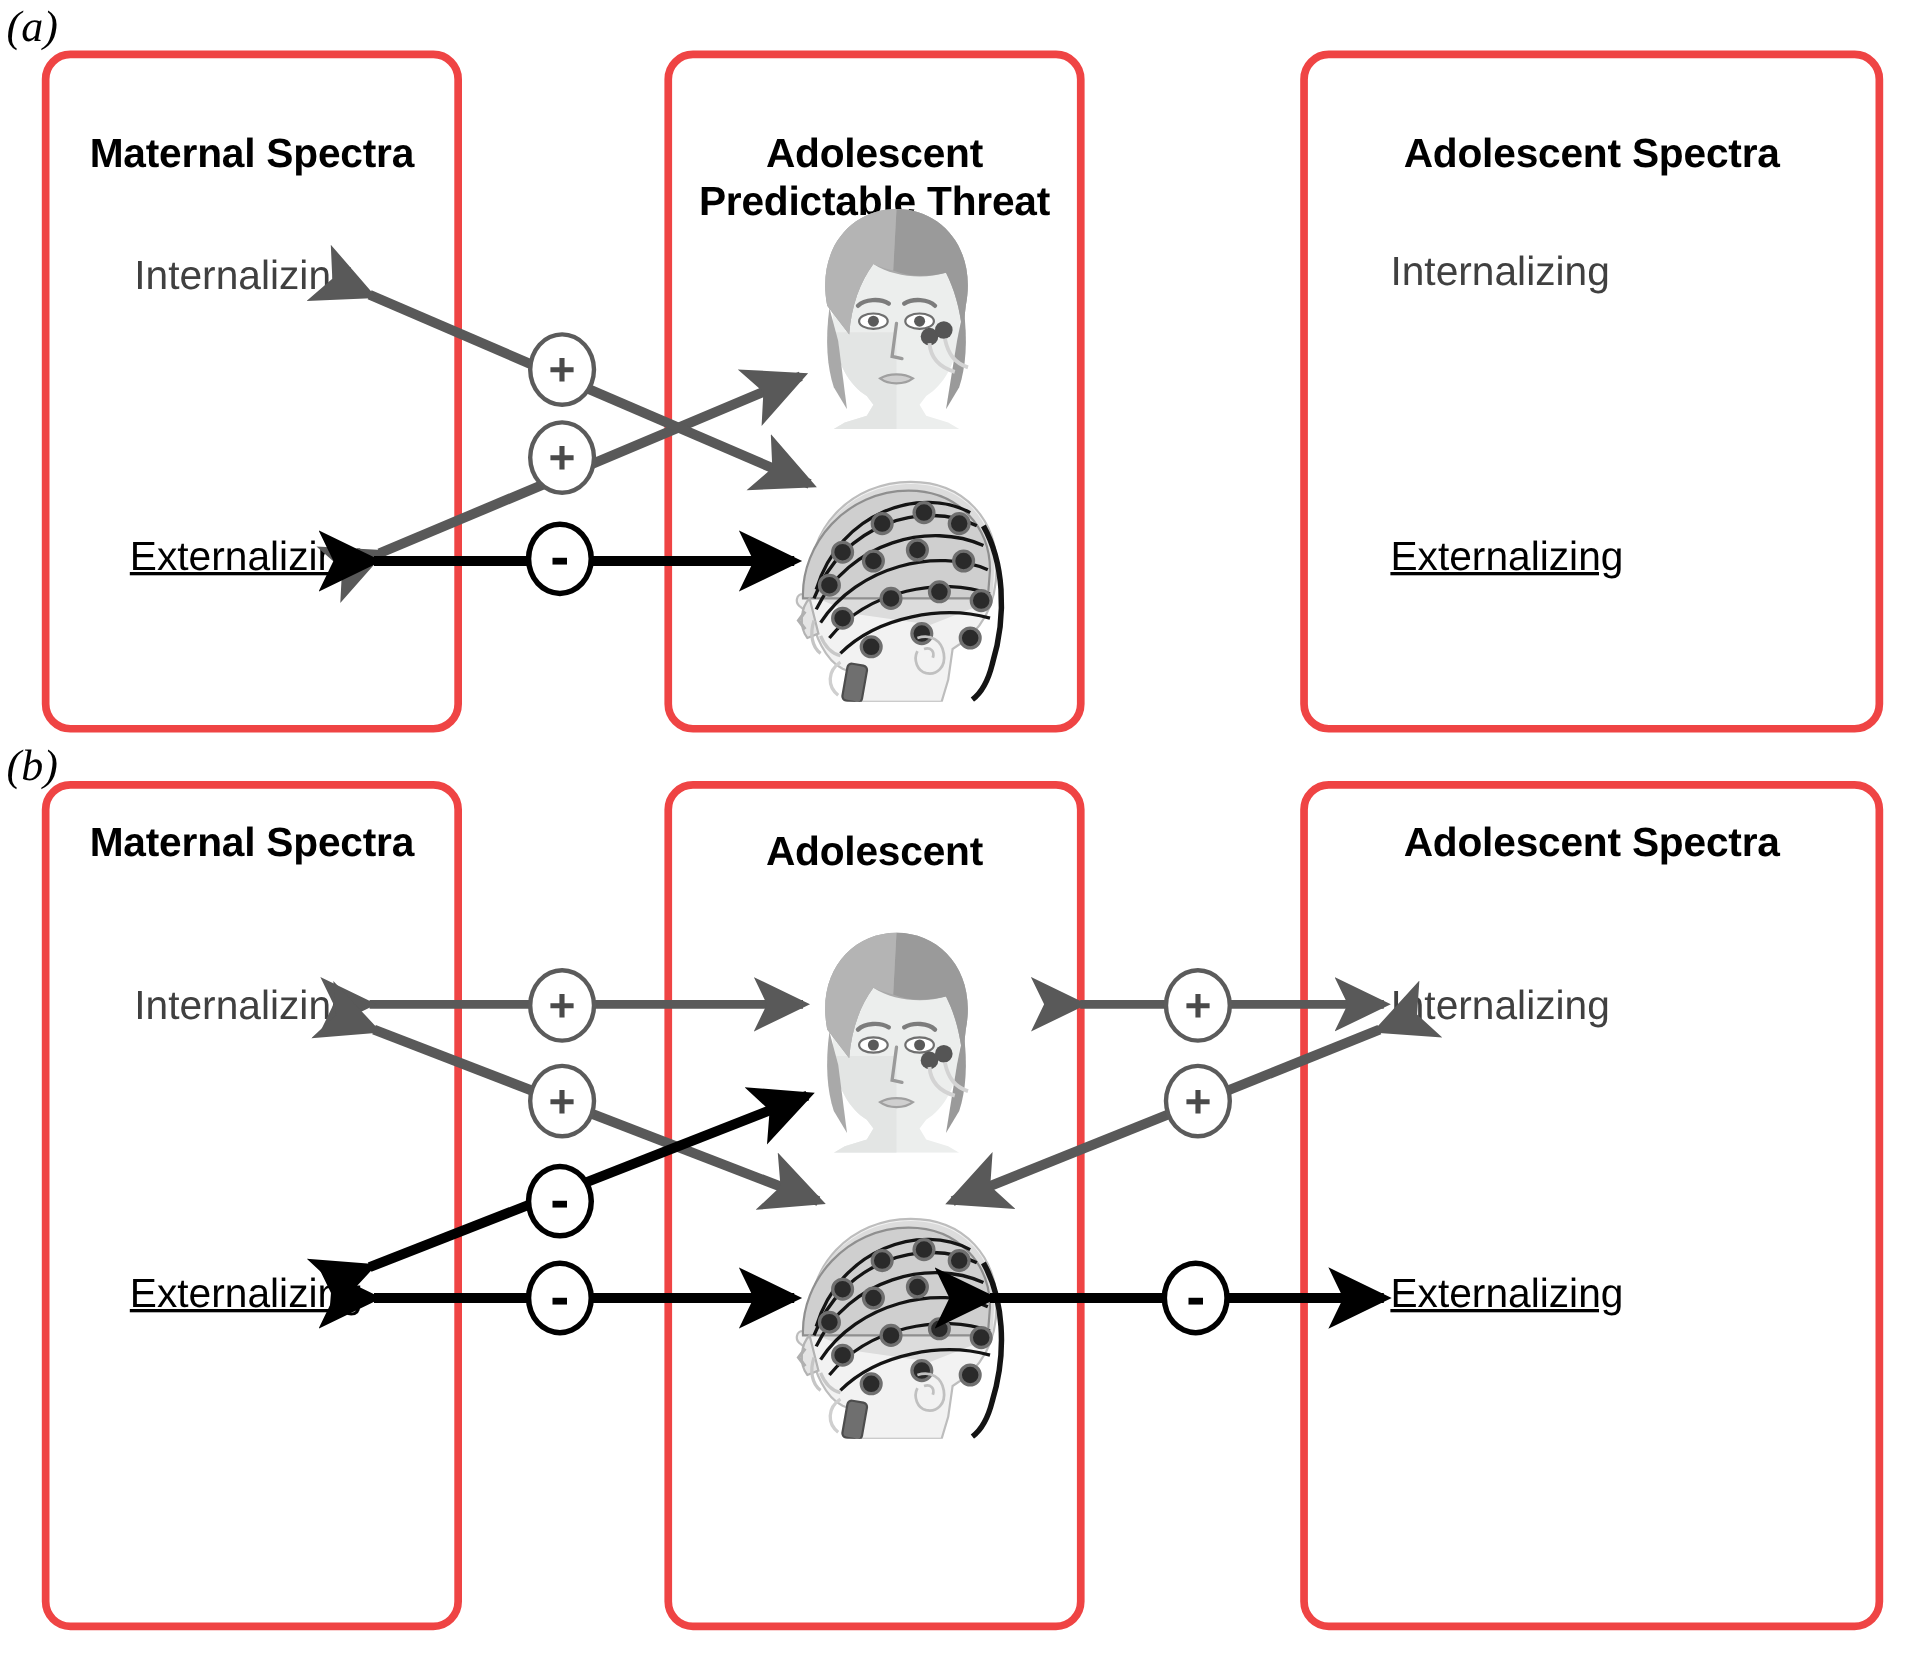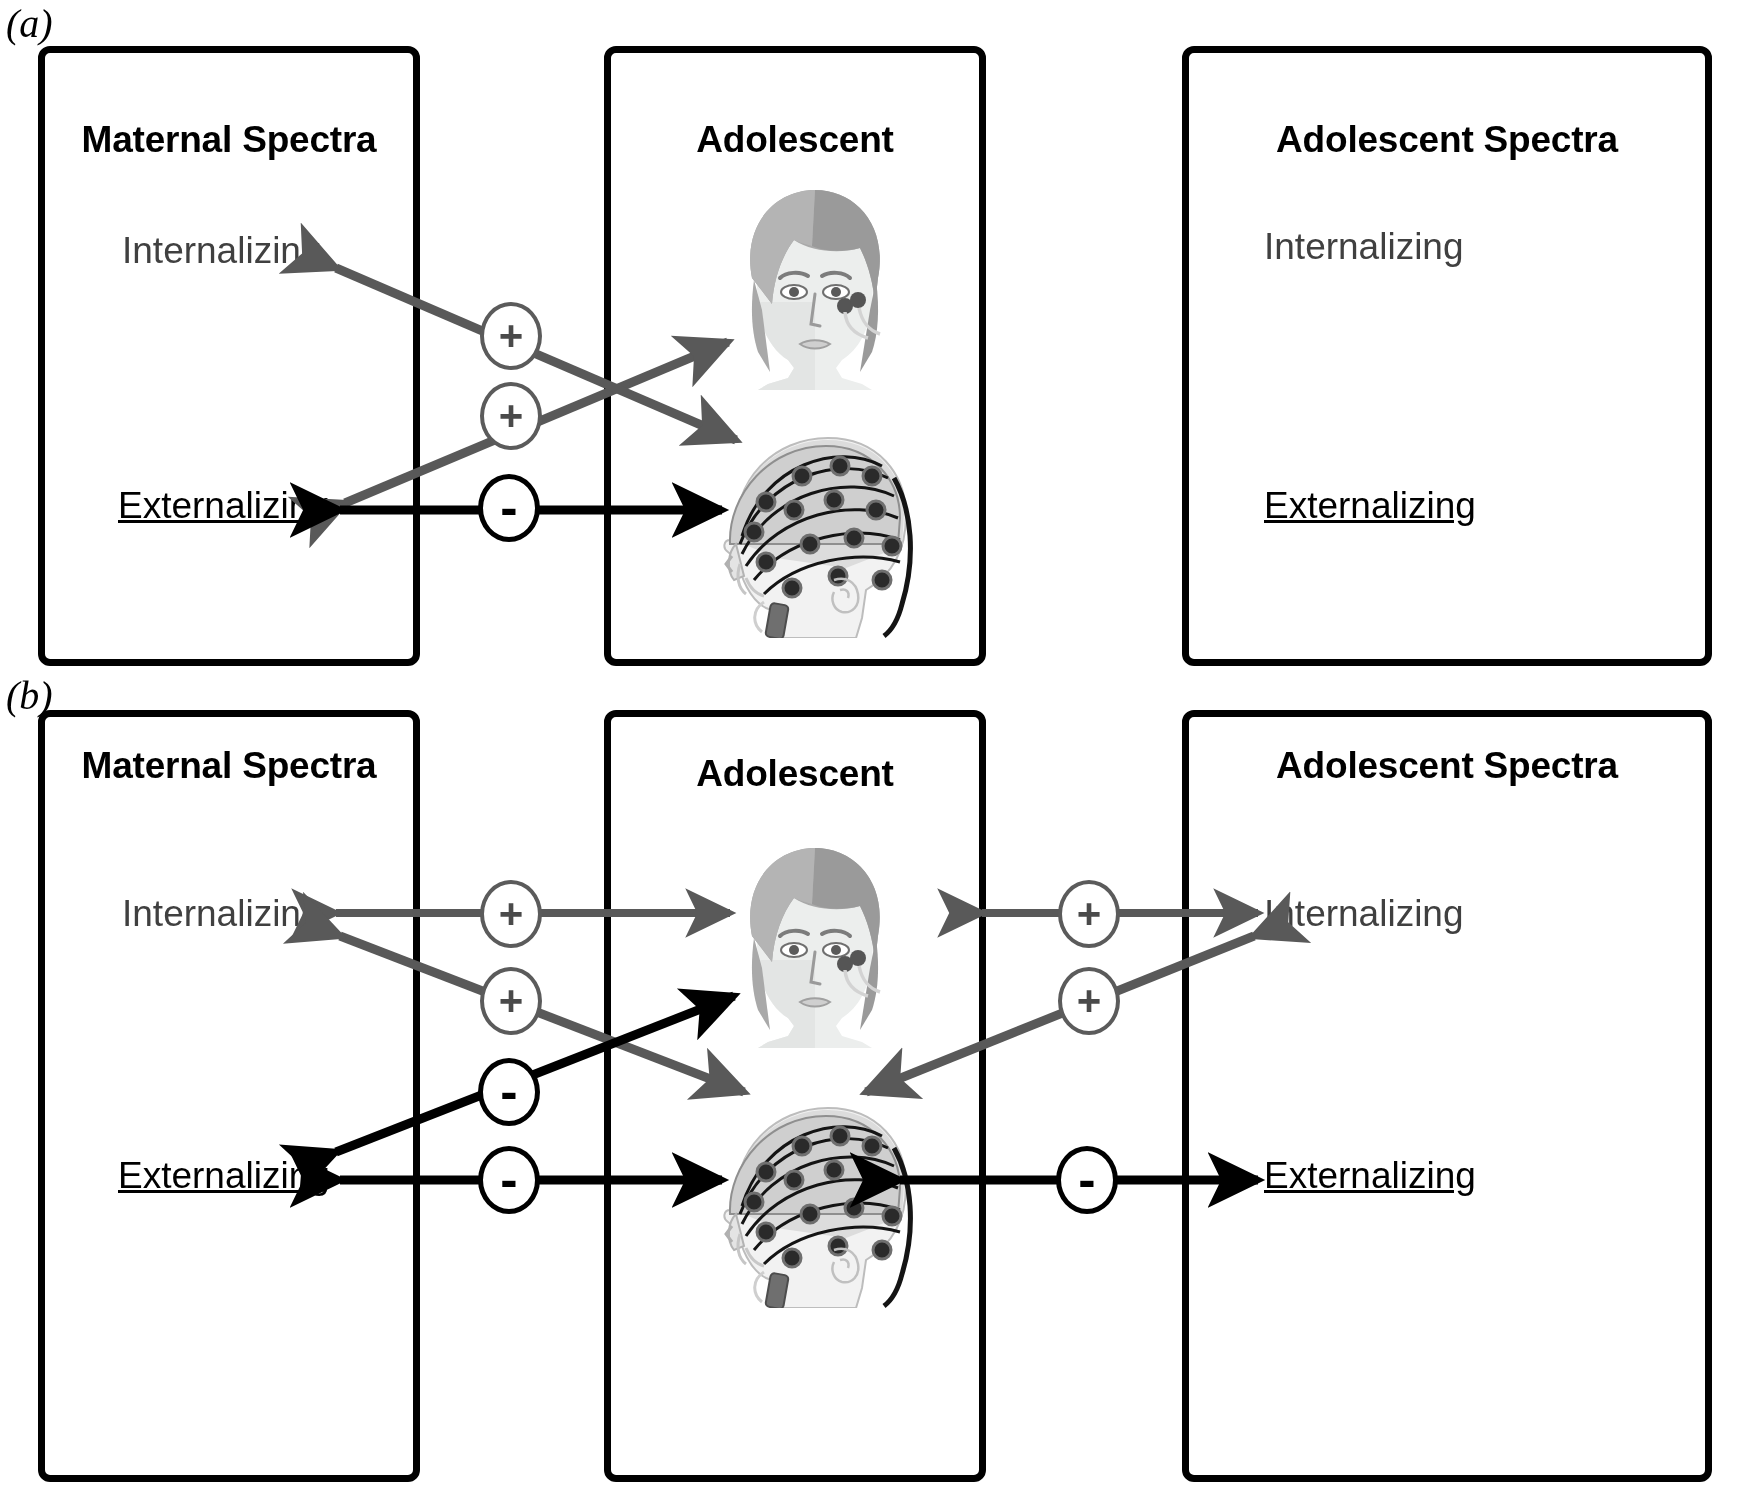--- a/index.html
+++ b/index.html
@@ -18,22 +18,22 @@
   .panel-label {
     position: absolute;
     font-family: "Liberation Serif", serif;
     font-style: italic;
     font-size: 40px;
     color: #000;
     line-height: 1;
   }
   .card {
     position: absolute;
-    border: 7px solid #000000;
-    border-radius: 12px;
+    border: 7px solid #ef4444;
+    border-radius: 26px;
     background: #fff;
   }
   .card-title {
     position: absolute;
     left: 0; right: 0;
     text-align: center;
     font-weight: bold;
     font-size: 37px;
     color: #000;
     line-height: 1.16;
@@ -84,20 +84,21 @@
 <div id="figure">
 
   <div class="panel-label" style="left:6px; top:4px;">(a)</div>
 
   <div class="card" style="left:38px; top:46px; width:382px; height:620px;">
     <div class="card-title" style="top:66px;">Maternal Spectra</div>
   </div>
 
   <div class="card" style="left:604px; top:46px; width:382px; height:620px;">
     <div class="card-title" style="top:66px;">Adolescent</div>
+    <div class="card-title" style="top:109px; left:-90px; right:-90px;">Predictable Threat</div>
   </div>
 
   <div class="card" style="left:1182px; top:46px; width:530px; height:620px;">
     <div class="card-title" style="top:66px;">Adolescent Spectra</div>
   </div>
 
   <div class="spectra-label internalizing" style="left:122px; top:232px;">Internalizing</div>
   <div class="spectra-label externalizing" style="left:118px; top:487px;">Externalizing</div>
   <div class="spectra-label internalizing" style="left:1264px; top:228px;">Internalizing</div>
   <div class="spectra-label externalizing" style="left:1264px; top:487px;">Externalizing</div>

